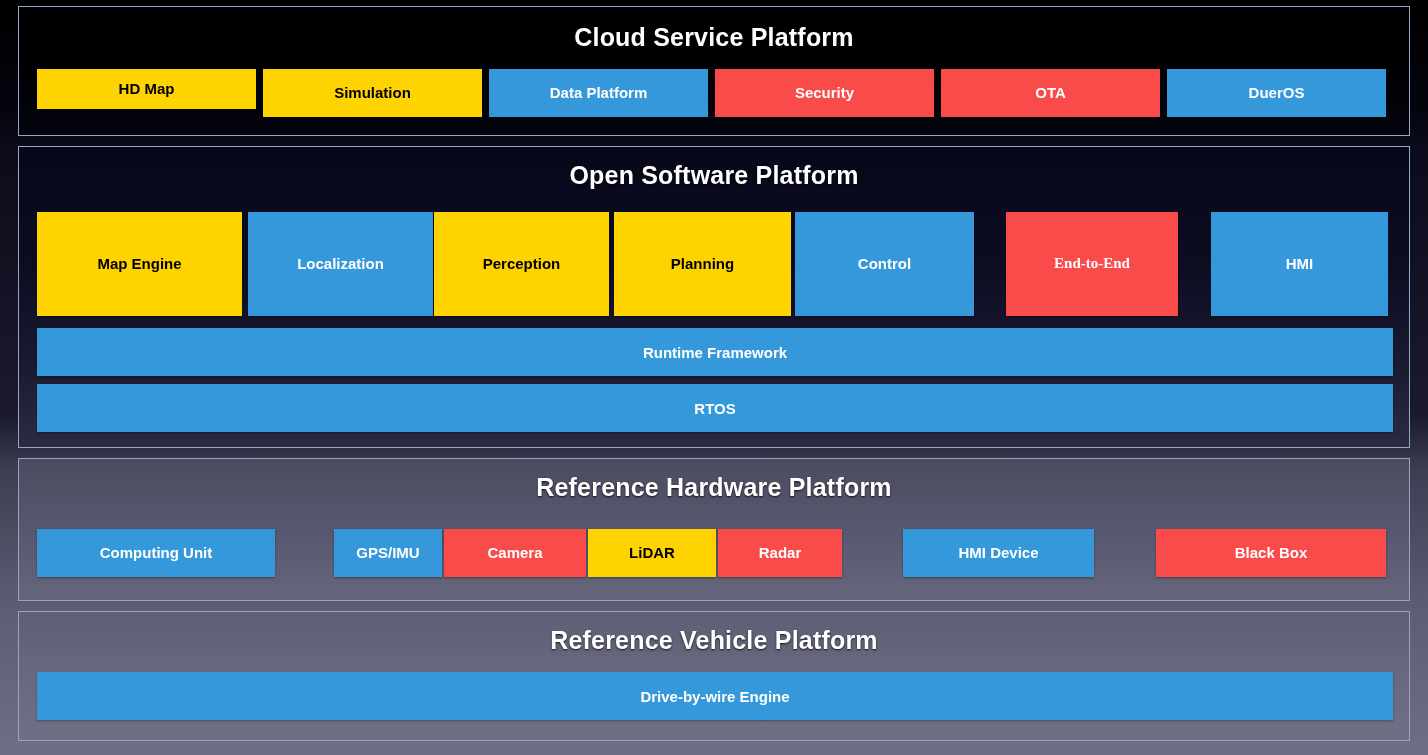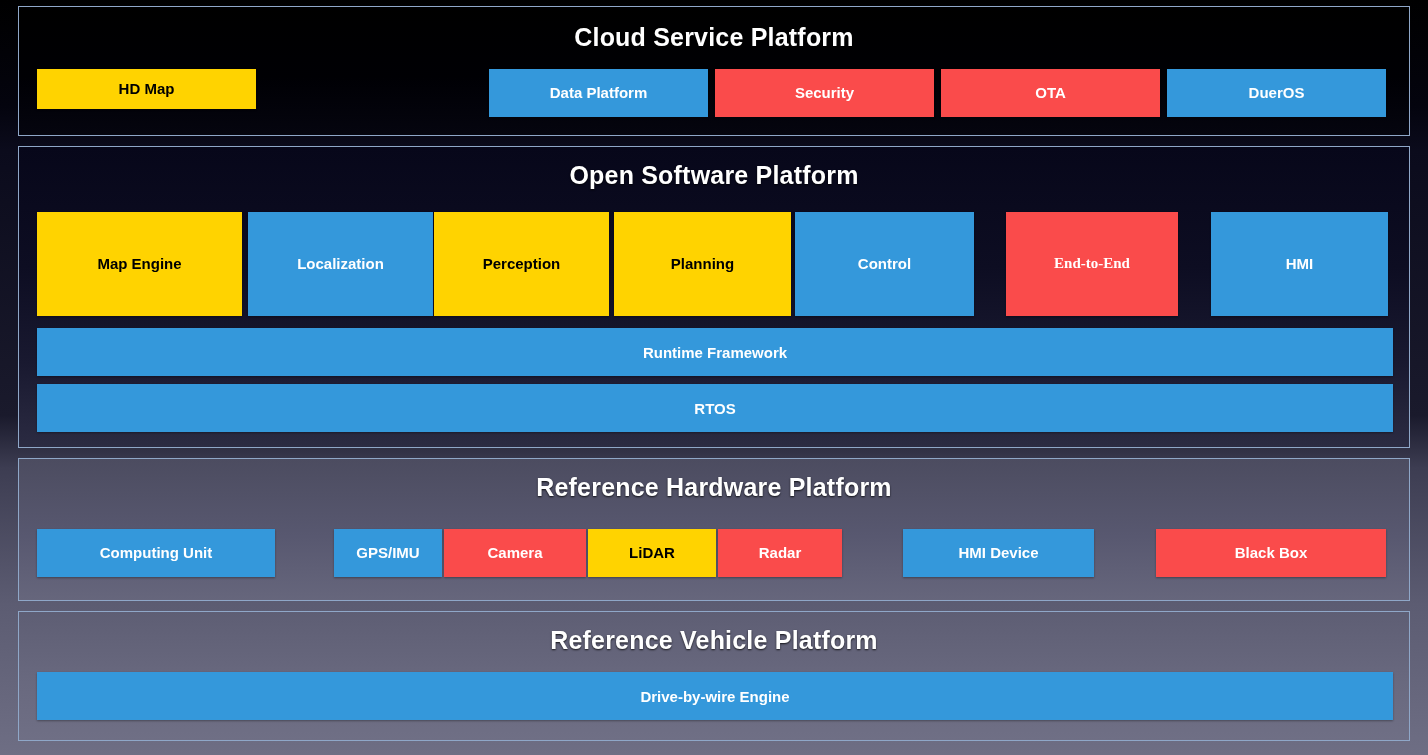--- a/index.html
+++ b/index.html
@@ -117,20 +117,23 @@
 <body>
 
 <div id="canvas">
 
   <section class="panel" id="panel-cloud">
     <h2 class="panel-title">Cloud Service Platform</h2>
 
     <div class="block yellow" style="left:18px;  top:62px; width:219px; height:40px;">
       <span>HD Map</span>
     </div>
+    <div class="block yellow" style="left:244px; top:62px; width:219px; height:48px;">
+      <span>Simulation</span>
+    </div>
     <div class="block blue" style="left:470px; top:62px; width:219px; height:48px;">
       <span>Data Platform</span>
     </div>
     <div class="block red" style="left:696px; top:62px; width:219px; height:48px;">
       <span>Security</span>
     </div>
     <div class="block red" style="left:922px; top:62px; width:219px; height:48px;justify-content:center;">
       <span>OTA</span>
     </div>
     <div class="block blue" style="left:1148px;top:62px; width:219px; height:48px;">

